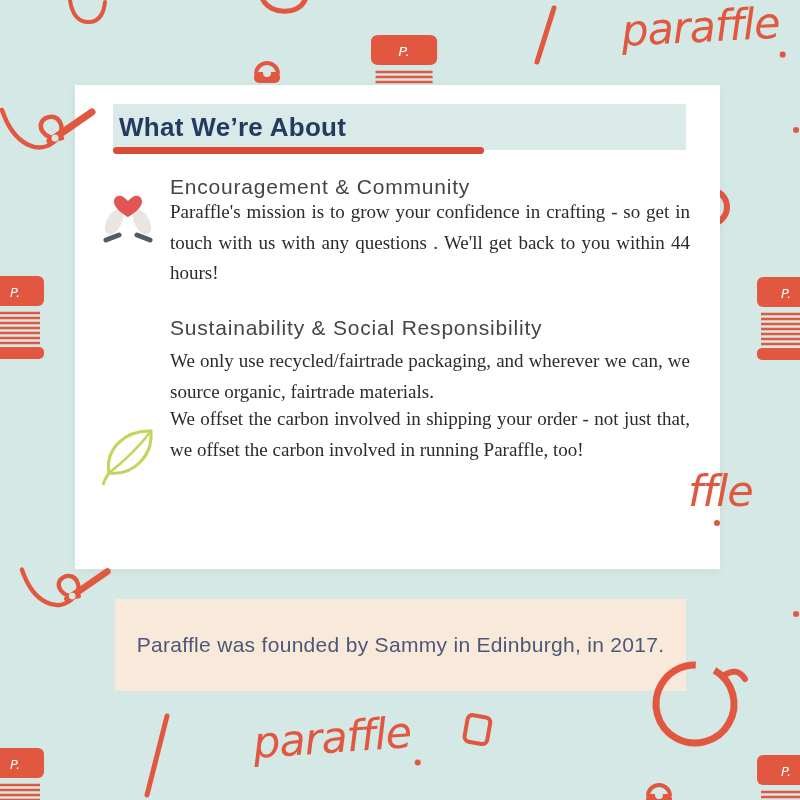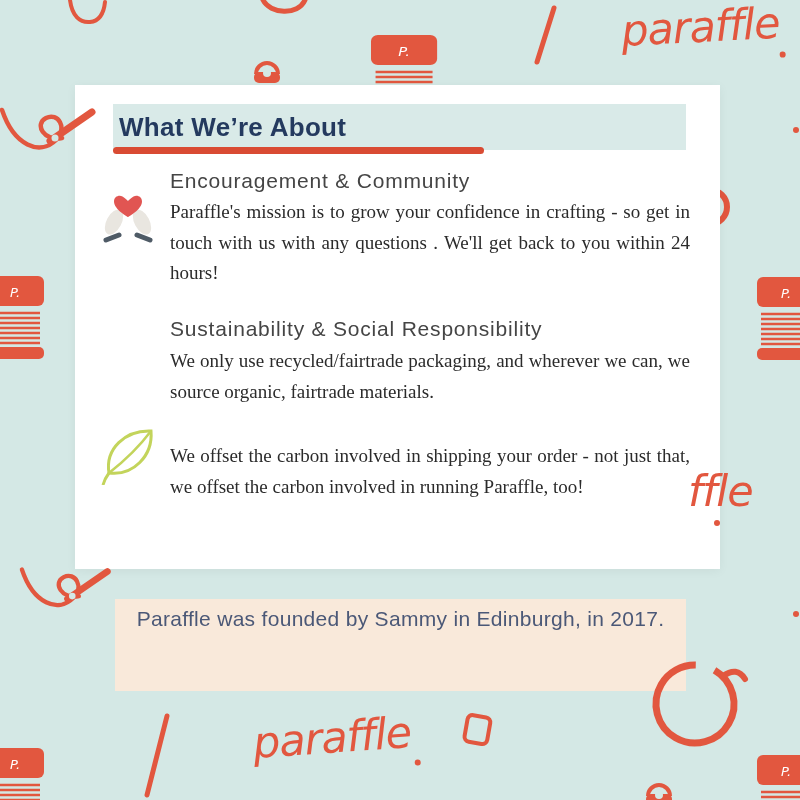--- a/index.html
+++ b/index.html
@@ -16,26 +16,26 @@
   .card{position:absolute;left:75px;top:85px;width:645px;height:484px;
         background:var(--card);box-shadow:0 2px 10px rgba(0,0,0,.05);z-index:2;}
   .overlay{z-index:3;}
   .title-band{position:absolute;left:38px;top:19px;width:573px;height:46px;
               background:var(--band);}
   .title-text{position:absolute;left:6px;top:0;line-height:46px;font-size:26px;
               font-weight:bold;color:var(--navy);letter-spacing:.3px;white-space:nowrap;}
   .title-underline{position:absolute;left:38px;top:62px;width:371px;height:7px;
                    border-radius:4px;background:var(--underline);}
   .sec-head{position:absolute;left:95px;font-size:21px;color:var(--heading);
-            letter-spacing:.8px;white-space:nowrap;}
+            letter-spacing:.8px;white-space:nowrap;margin-top:6px;}
   .para{position:absolute;left:95px;width:520px;font-family:"Liberation Serif",serif;
         font-size:19px;line-height:30.5px;color:var(--body);text-align:justify;}
   .icon-box{position:absolute;}
   .founder{position:absolute;left:40px;top:514px;width:571px;height:92px;
-           background:var(--footerbg);display:flex;flex-direction:row;
+           background:var(--footerbg);display:flex;flex-direction:column;
            justify-content:center;text-align:center;color:var(--footertext);
            font-size:21px;letter-spacing:.3px;}
   .founder div{line-height:40px;}
 </style>
 </head>
 <body>
 
 <div class="stage">
 
   <svg class="layer" width="800" height="800">
@@ -108,35 +108,35 @@
 
     <div class="icon-box" style="left:24px;top:104px">
       <svg width="58" height="58" viewBox="0 0 58 58">
         <ellipse cx="15" cy="33" rx="7.5" ry="13.5" transform="rotate(28 15 33)" fill="var(--hands)"></ellipse>
         <ellipse cx="43" cy="33" rx="7.5" ry="13.5" transform="rotate(-28 43 33)" fill="var(--hands)"></ellipse>
         <path d="M29 28 C29 28 15 20.5 15 12.5 C15 7.5 20 5.5 23.5 7.5 C26.5 9.2 29 12 29 12 C29 12 31.5 9.2 34.5 7.5 C38 5.5 43 7.5 43 12.5 C43 20.5 29 28 29 28 Z" fill="var(--heart)"></path>
         <path d="M7,51 L20,46 M38,46 L51,51" stroke="var(--sleeve)" stroke-width="5" stroke-linecap="round" fill="none"></path>
       </svg>
     </div>
 
-    <div class="para" style="top:112px">Paraffle's mission is to grow your confidence in crafting - so get in touch with us with any questions . We'll get back to you within 24 hours!</div>
+    <div class="para" style="top:112px">Paraffle's mission is to grow your confidence in crafting - so get in touch with us with any questions . We'll get back to you within 44 hours!</div>
 
-    <div class="sec-head" style="top:232px">Sustainability &amp; Social Responsibility</div>
+    <div class="sec-head" style="top:225px">Sustainability &amp; Social Responsibility</div>
 
     <div class="para" style="top:261px">We only use recycled/fairtrade packaging, and wherever we can, we source organic, fairtrade materials.</div>
 
     <div class="icon-box" style="left:22px;top:336px">
       <svg width="64" height="64" viewBox="0 0 64 64">
         <path d="M12,52 C8,28 28,9 54,10 C56,35 36,55 12,52 Z" stroke="var(--leaf)" stroke-width="3" fill="none"></path>
         <path d="M12,52 C26,41 42,26 54,10" stroke="var(--leaf)" stroke-width="2.5" fill="none"></path>
         <path d="M12,52 C9,56 7,60 6,64" stroke="var(--leaf)" stroke-width="3" fill="none"></path>
       </svg>
     </div>
 
-    <div class="para" style="top:356px">We offset the carbon involved in shipping your order - not just that, we offset the carbon involved in running Paraffle, too!</div>
+    <div class="para" style="top:319px">We offset the carbon involved in shipping your order - not just that, we offset the carbon involved in running Paraffle, too!</div>
 
 
     <div class="founder">
       <div>Paraffle was founded by Sammy in Edinburgh, in 2017.</div>
     </div>
   </div>
 
   <svg class="layer overlay" width="800" height="800">
     <g>
       <path d="M2,110 C14,146 40,156 56,140 C68,128 58,112 46,118 C34,124 44,142 62,138" class="coral-s" stroke-width="4.5" stroke-linecap="round"></path>

